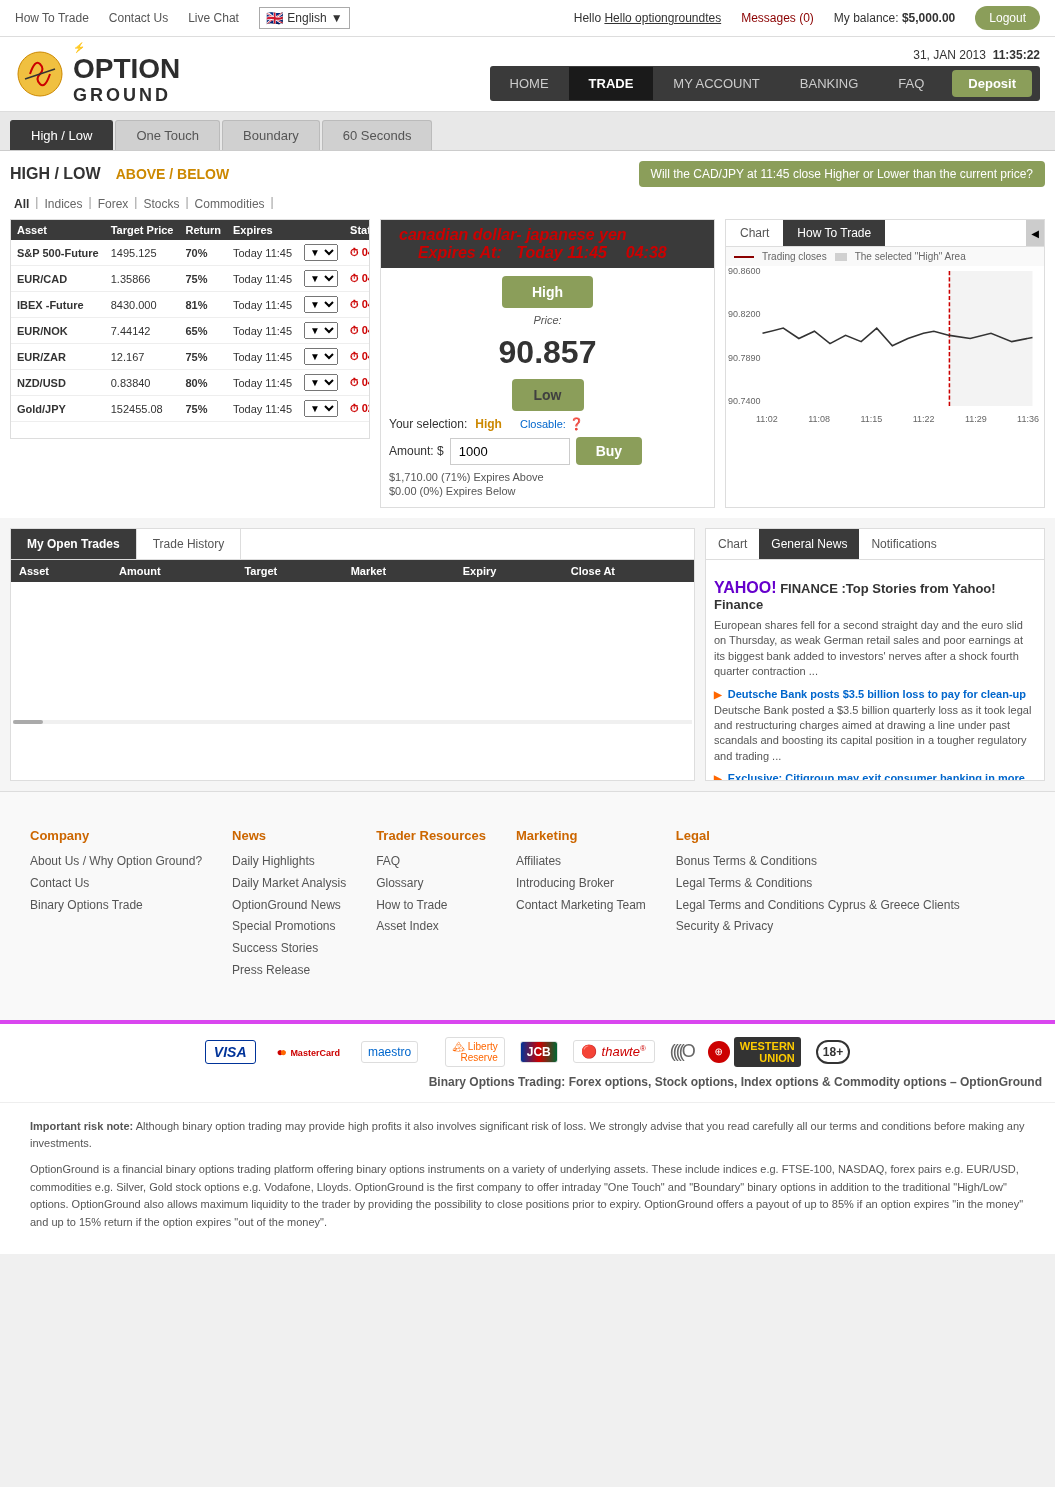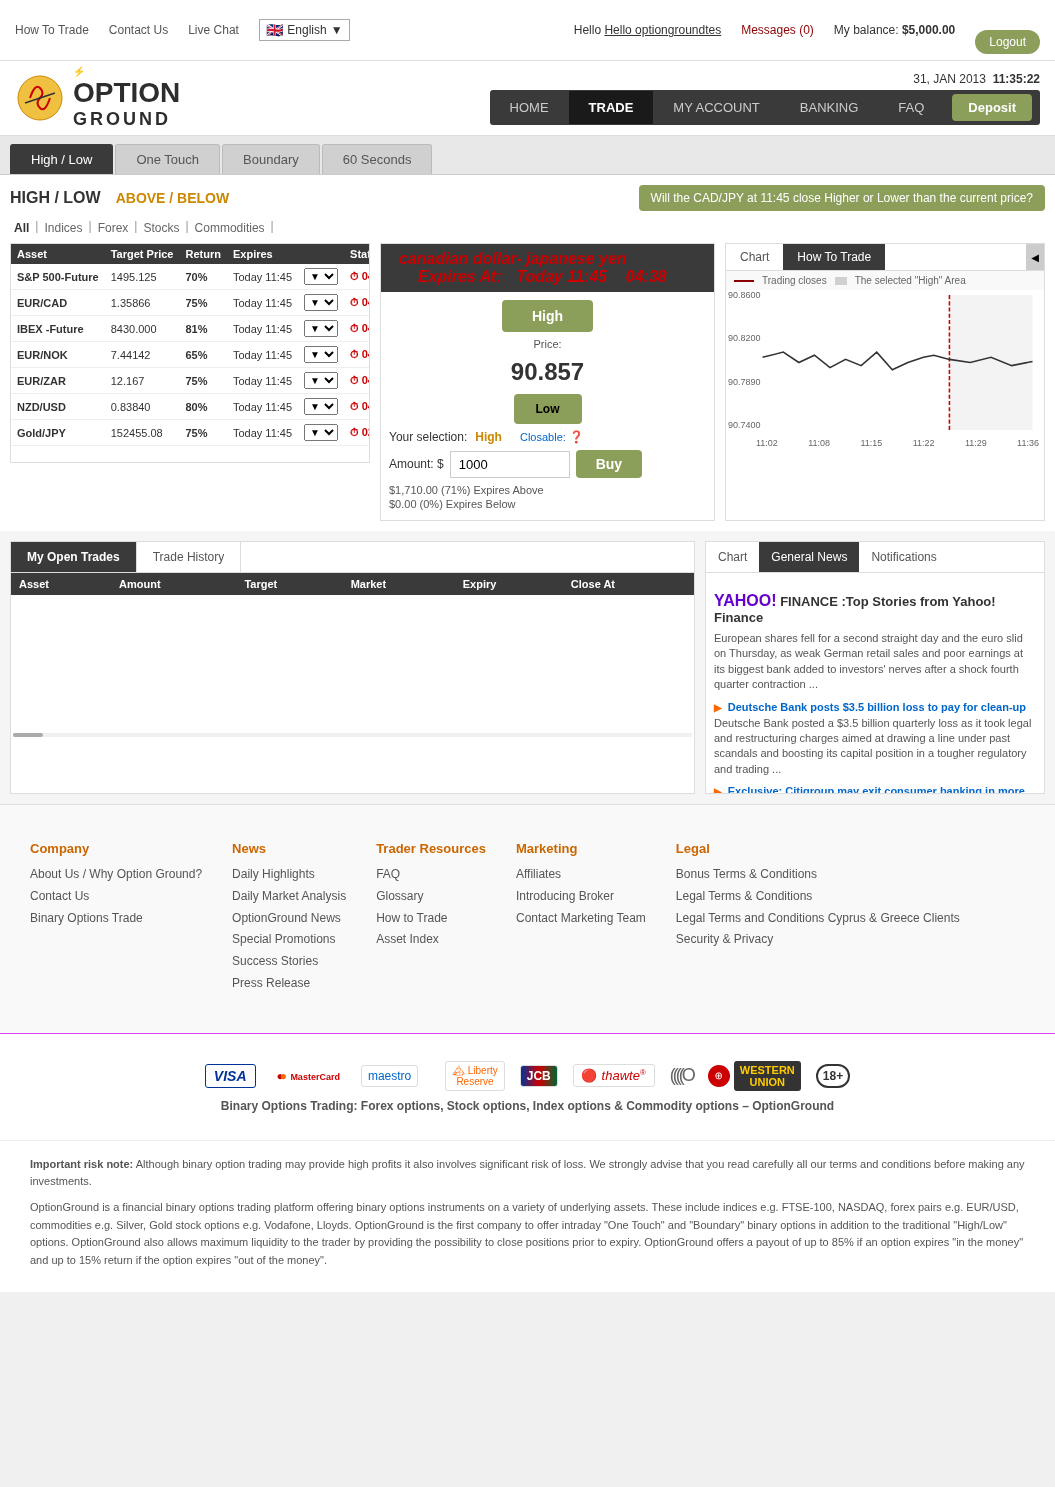--- a/index.html
+++ b/index.html
@@ -5,21 +5,21 @@
     * { box-sizing: border-box; margin: 0; padding: 0; }
     body { font-family: Arial, sans-serif; font-size: 12px; background: #f0f0f0; color: #333; width: 1055px; }
     
     
     .top-bar { background: #fff; border-bottom: 1px solid #ddd; padding: 6px 15px; display: flex; align-items: center; gap: 20px; }
     .top-bar a { color: #555; text-decoration: none; font-size: 12px; }
     .lang-select { display: flex; align-items: center; gap: 4px; border: 1px solid #aaa; padding: 2px 6px; font-size: 12px; }
     .flag { font-size: 14px; }
     .logo-area { display: flex; align-items: center; }
     .logo-icon { width: 50px; height: 50px; }
-    .logout-btn { background: #8B9E5A; color: #fff; border: none; padding: 5px 14px; border-radius: 12px; cursor: pointer; font-size: 12px; margin-top: 24px; }
+    .logout-btn { background: #8B9E5A; color: #fff; border: none; padding: 5px 14px; border-radius: 12px; cursor: pointer; font-size: 12px; }
     .deposit-btn { background: #8B9E5A; color: #fff; border: none; padding: 8px 18px; border-radius: 4px; cursor: pointer; font-size: 14px; font-weight: bold; }
     .header-top-right { display: flex; flex-direction: column; align-items: flex-end; gap: 4px; }
 
     
     .trade-tabs { background: #e8e8e8; display: flex; padding: 8px 10px 0; border-bottom: 1px solid #ccc; }
     .trade-tab { padding: 7px 20px; background: #d0d0d0; border: 1px solid #bbb; border-bottom: none; cursor: pointer; font-size: 13px; margin-right: 2px; border-radius: 3px 3px 0 0; color: #555; }
     .trade-tab.active { background: #3a3a3a; color: #fff; border-color: #3a3a3a; }
 
     
     .trading-section { background: #fff; padding: 10px; }
@@ -36,23 +36,23 @@
     .assets-panel { display: flex; gap: 10px; }
     .assets-table-wrap { width: 360px; overflow-y: auto; max-height: 220px; border: 1px solid #ddd; }
     .assets-table { width: 100%; border-collapse: collapse; font-size: 11px; }
     .assets-table th { background: #3a3a3a; color: #fff; padding: 4px 6px; text-align: left; white-space: nowrap; }
     .assets-table td { padding: 4px 6px; border-bottom: 1px solid #eee; white-space: nowrap; }
 
     
     .trade-panel { flex: 1; border: 1px solid #ddd; padding: 8px; background: #fff; }
     .trade-panel-header { background: #3a3a3a; color: #fff; padding: 6px 8px; margin: -8px -8px 8px; font-size: 13px; font-weight: bold; }
     .trade-panel-header span { color: #cc0000; font-size: 16px; margin-left: 10px; font-style: italic; }
-    .price-display { font-size: 24px; font-weight: bold; text-align: center; margin: 8px 0; color: #333; }
+    .price-display { font-size: 32px; font-weight: bold; text-align: center; margin: 8px 0; color: #333; }
     .high-btn { background: #8B9E5A; color: #fff; border: none; padding: 8px 30px; border-radius: 4px; cursor: pointer; font-size: 14px; font-weight: bold; }
-    .low-btn { background: #8B9E5A; color: #000000; border: none; padding: 8px 22px; border-radius: 4px; cursor: pointer; font-size: 12px; font-weight: bold; }
+    .low-btn { background: #8B9E5A; color: #404040; border: none; padding: 8px 22px; border-radius: 4px; cursor: pointer; font-size: 14px; font-weight: bold; }
     .selection-row { display: flex; align-items: center; gap: 8px; font-size: 12px; margin: 6px 0; }
     .selection-val { color: #cc8800; font-weight: bold; }
     .closable-link { color: #0066cc; text-decoration: none; font-size: 11px; }
     .amount-row { display: flex; align-items: center; gap: 6px; margin: 6px 0; font-size: 12px; }
     .amount-input { border: 1px solid #ccc; padding: 5px 8px; width: 120px; font-size: 13px; }
     .buy-btn { background: #8B9E5A; color: #fff; border: none; padding: 6px 20px; border-radius: 4px; cursor: pointer; font-size: 14px; font-weight: bold; }
     .payout-info { font-size: 11px; color: #555; margin-top: 6px; }
     .payout-info div { margin: 2px 0; }
 
     
@@ -89,21 +89,21 @@
     .news-item { margin-bottom: 8px; }
     .news-item a { color: #0066cc; font-size: 11px; font-weight: bold; text-decoration: none; display: block; margin-bottom: 3px; }
     .rss-icon { color: #f60; font-size: 10px; margin-right: 3px; }
 
     
     .footer-links { background: #f9f9f9; border-top: 1px solid #ddd; padding: 36px 30px; display: flex; gap: 30px; }
     .footer-col h4 { color: #cc6600; font-size: 13px; font-weight: bold; margin-bottom: 10px; }
     .footer-col a { display: block; color: #555; text-decoration: none; font-size: 12px; margin-bottom: 5px; line-height: 1.4; }
 
     
-    .payment-section { background: #fff; border-top: 1px solid #d946ef; padding: 27px; text-align: center; }
+    .payment-section { background: #fff; border-top: 4px solid #d946ef; padding: 13px; text-align: right; }
     .payment-icons { display: flex; align-items: center; justify-content: center; gap: 15px; margin-bottom: 8px; flex-wrap: wrap; }
     .visa-icon { color: #003399; font-weight: bold; font-size: 14px; font-style: italic; }
     .mc-icon { color: #cc0000; font-weight: bold; font-size: 12px; }
     .jcb-icon { color: #0066cc; font-weight: bold; font-size: 12px; border: 1px solid #ddd; padding: 2px 4px; }
     .thawte-icon { color: #cc0000; font-size: 12px; }
     .age-icon { border: 1px solid #999; padding: 2px 4px; font-size: 11px; font-weight: bold; border-radius: 2px; }
     .payment-caption { font-size: 12px; color: #555; font-weight: bold; }
 
     
     .disclaimer { background: #fff; padding: 15px 30px; border-top: 1px solid #eee; }
@@ -287,21 +287,21 @@
       <div class="trade-panel-header">
         <span>canadian dollar- japanese yen</span>
         <span>
           &nbsp;&nbsp;<span>Expires At:</span> <span>Today 11:45</span>
           &nbsp;<span style="color:#cc0000;">04:38</span>
         </span>
       </div>
       <div style="text-align:center; margin:6px 0;">
         <button class="high-btn">High</button>
       </div>
-      <div style="text-align:center; font-size:11px; color:#555;">
+      <div style="text-align:center; font-size:11px; color:#555;font-style:italic;">
         <span>Price:</span>
       </div>
       <div class="price-display">90.857</div>
       <div style="text-align:center; margin:6px 0;">
         <button class="low-btn">Low</button>
       </div>
       <div class="selection-row">
         <span>Your selection:</span>
         <span class="selection-val">High</span>
         <span style="margin-left:10px;"><a href="#" class="closable-link">Closable:</a> ❓</span>

